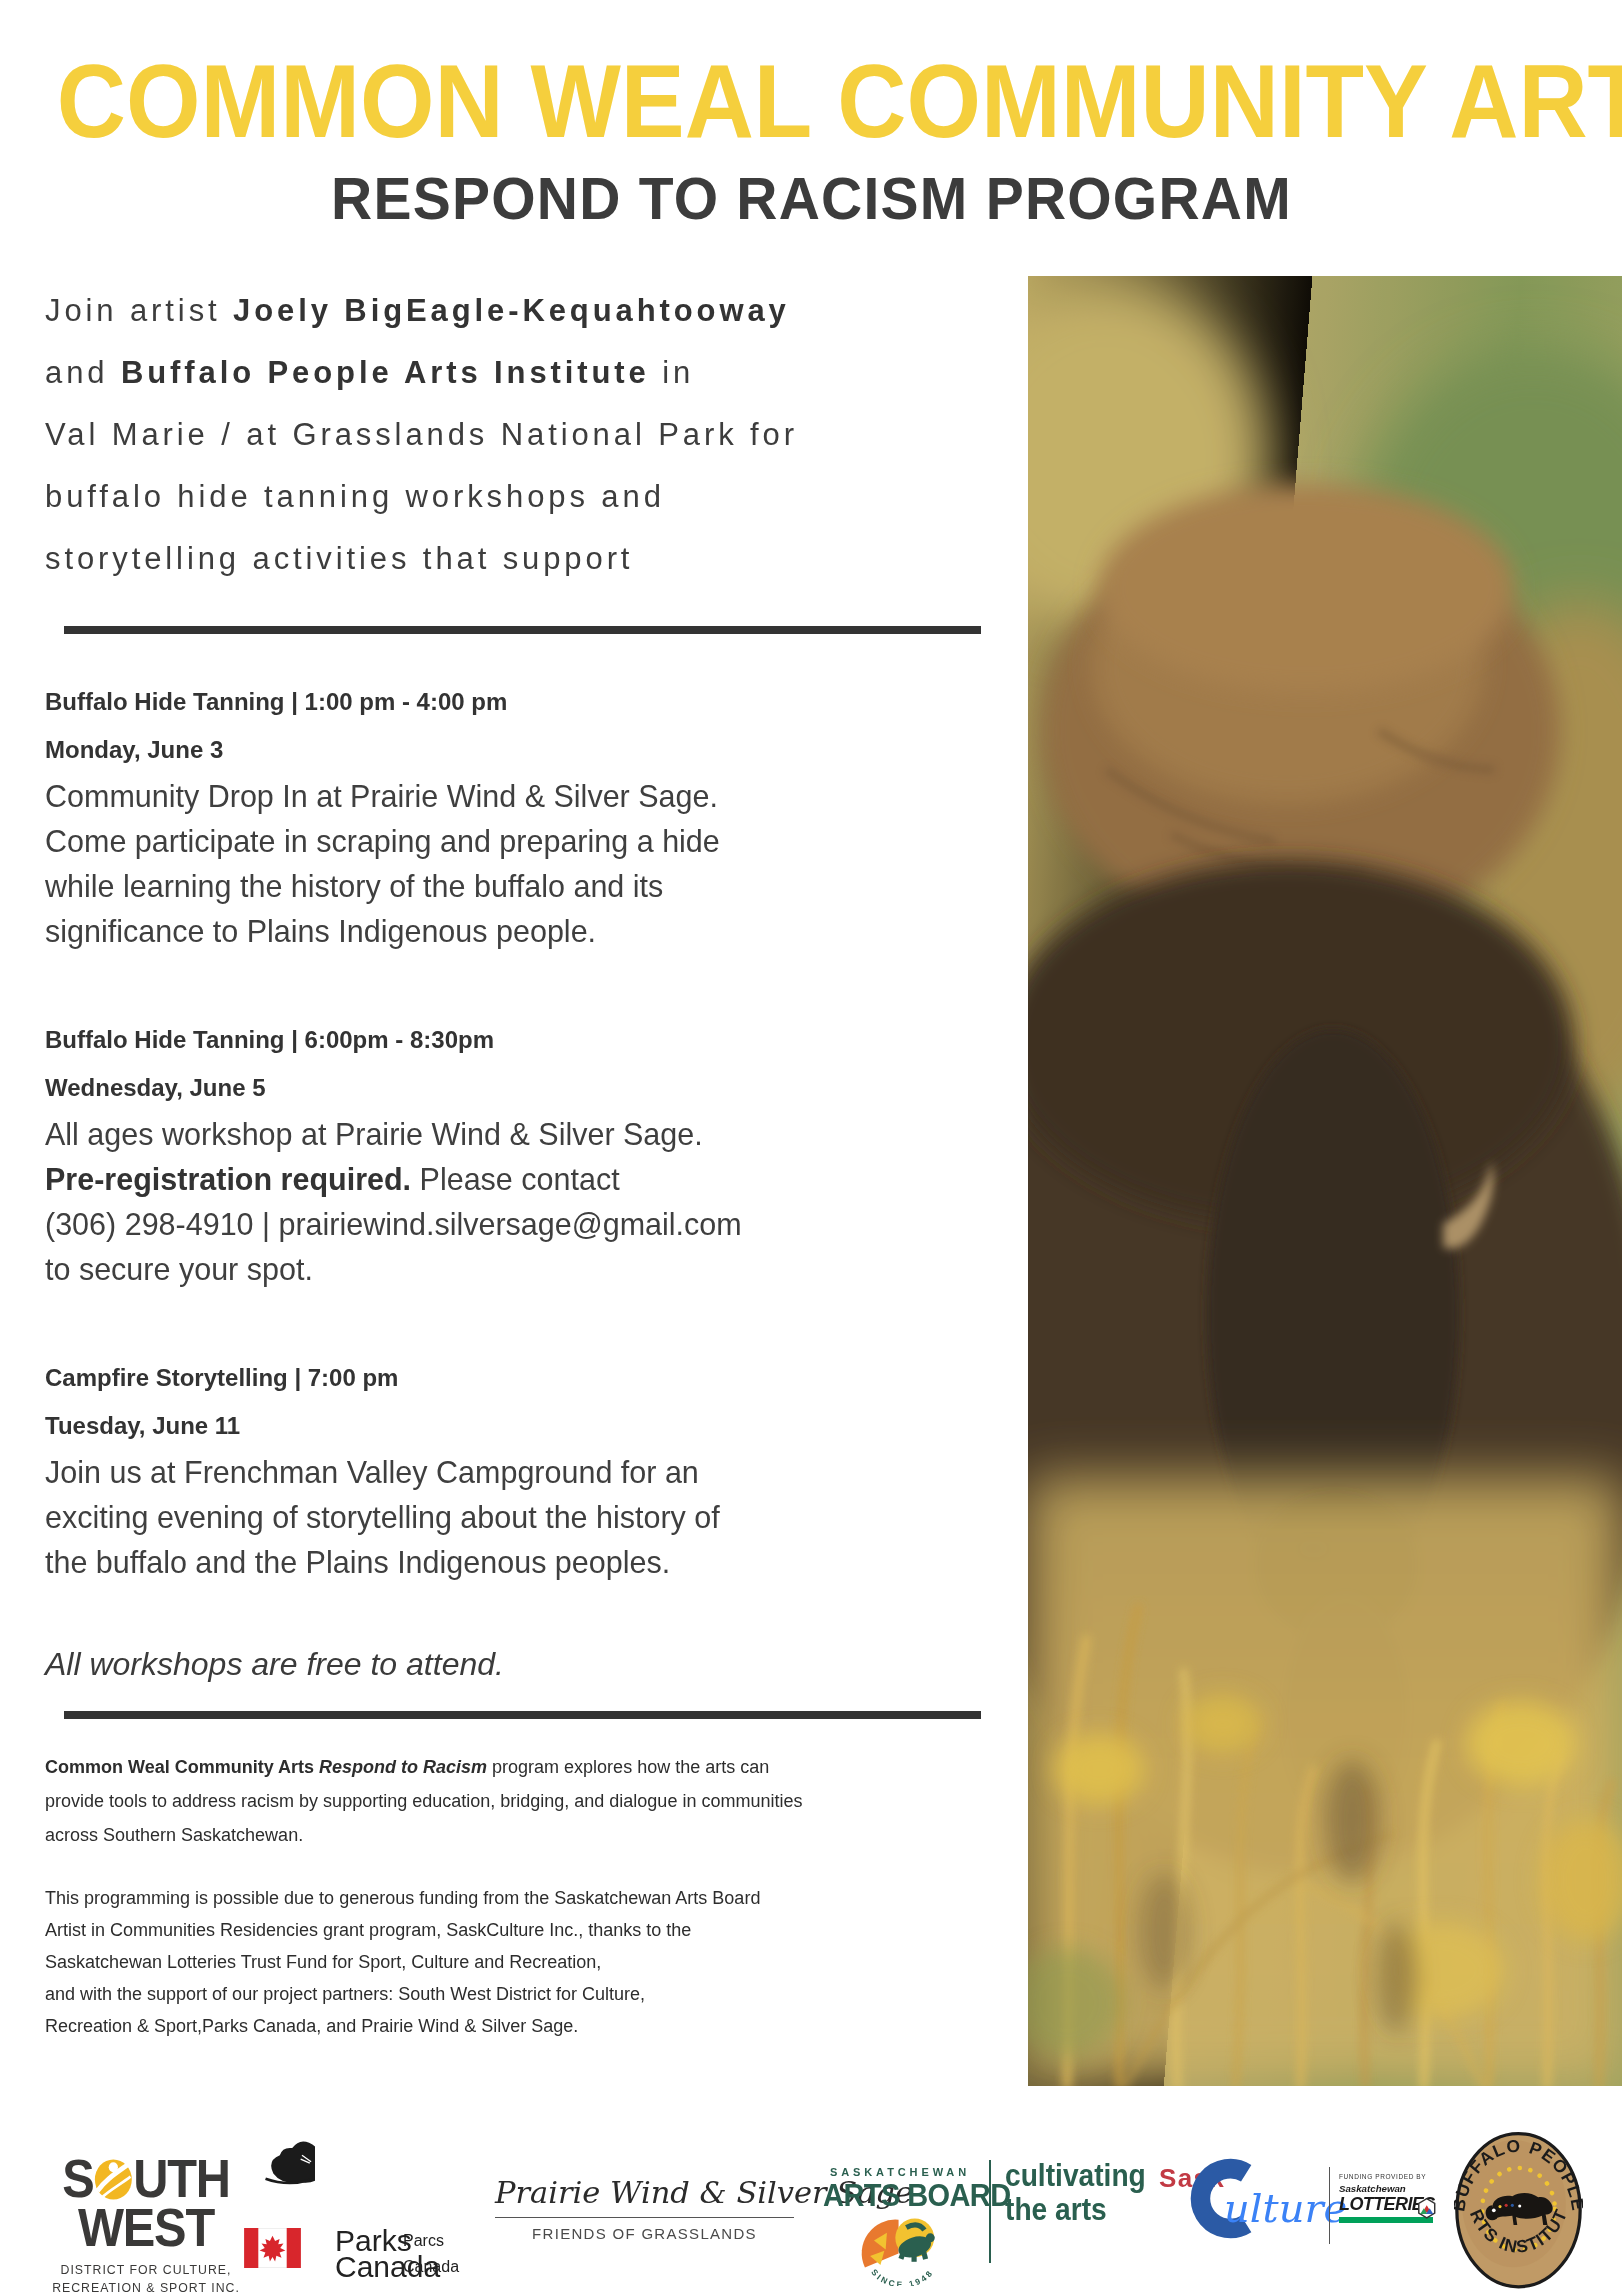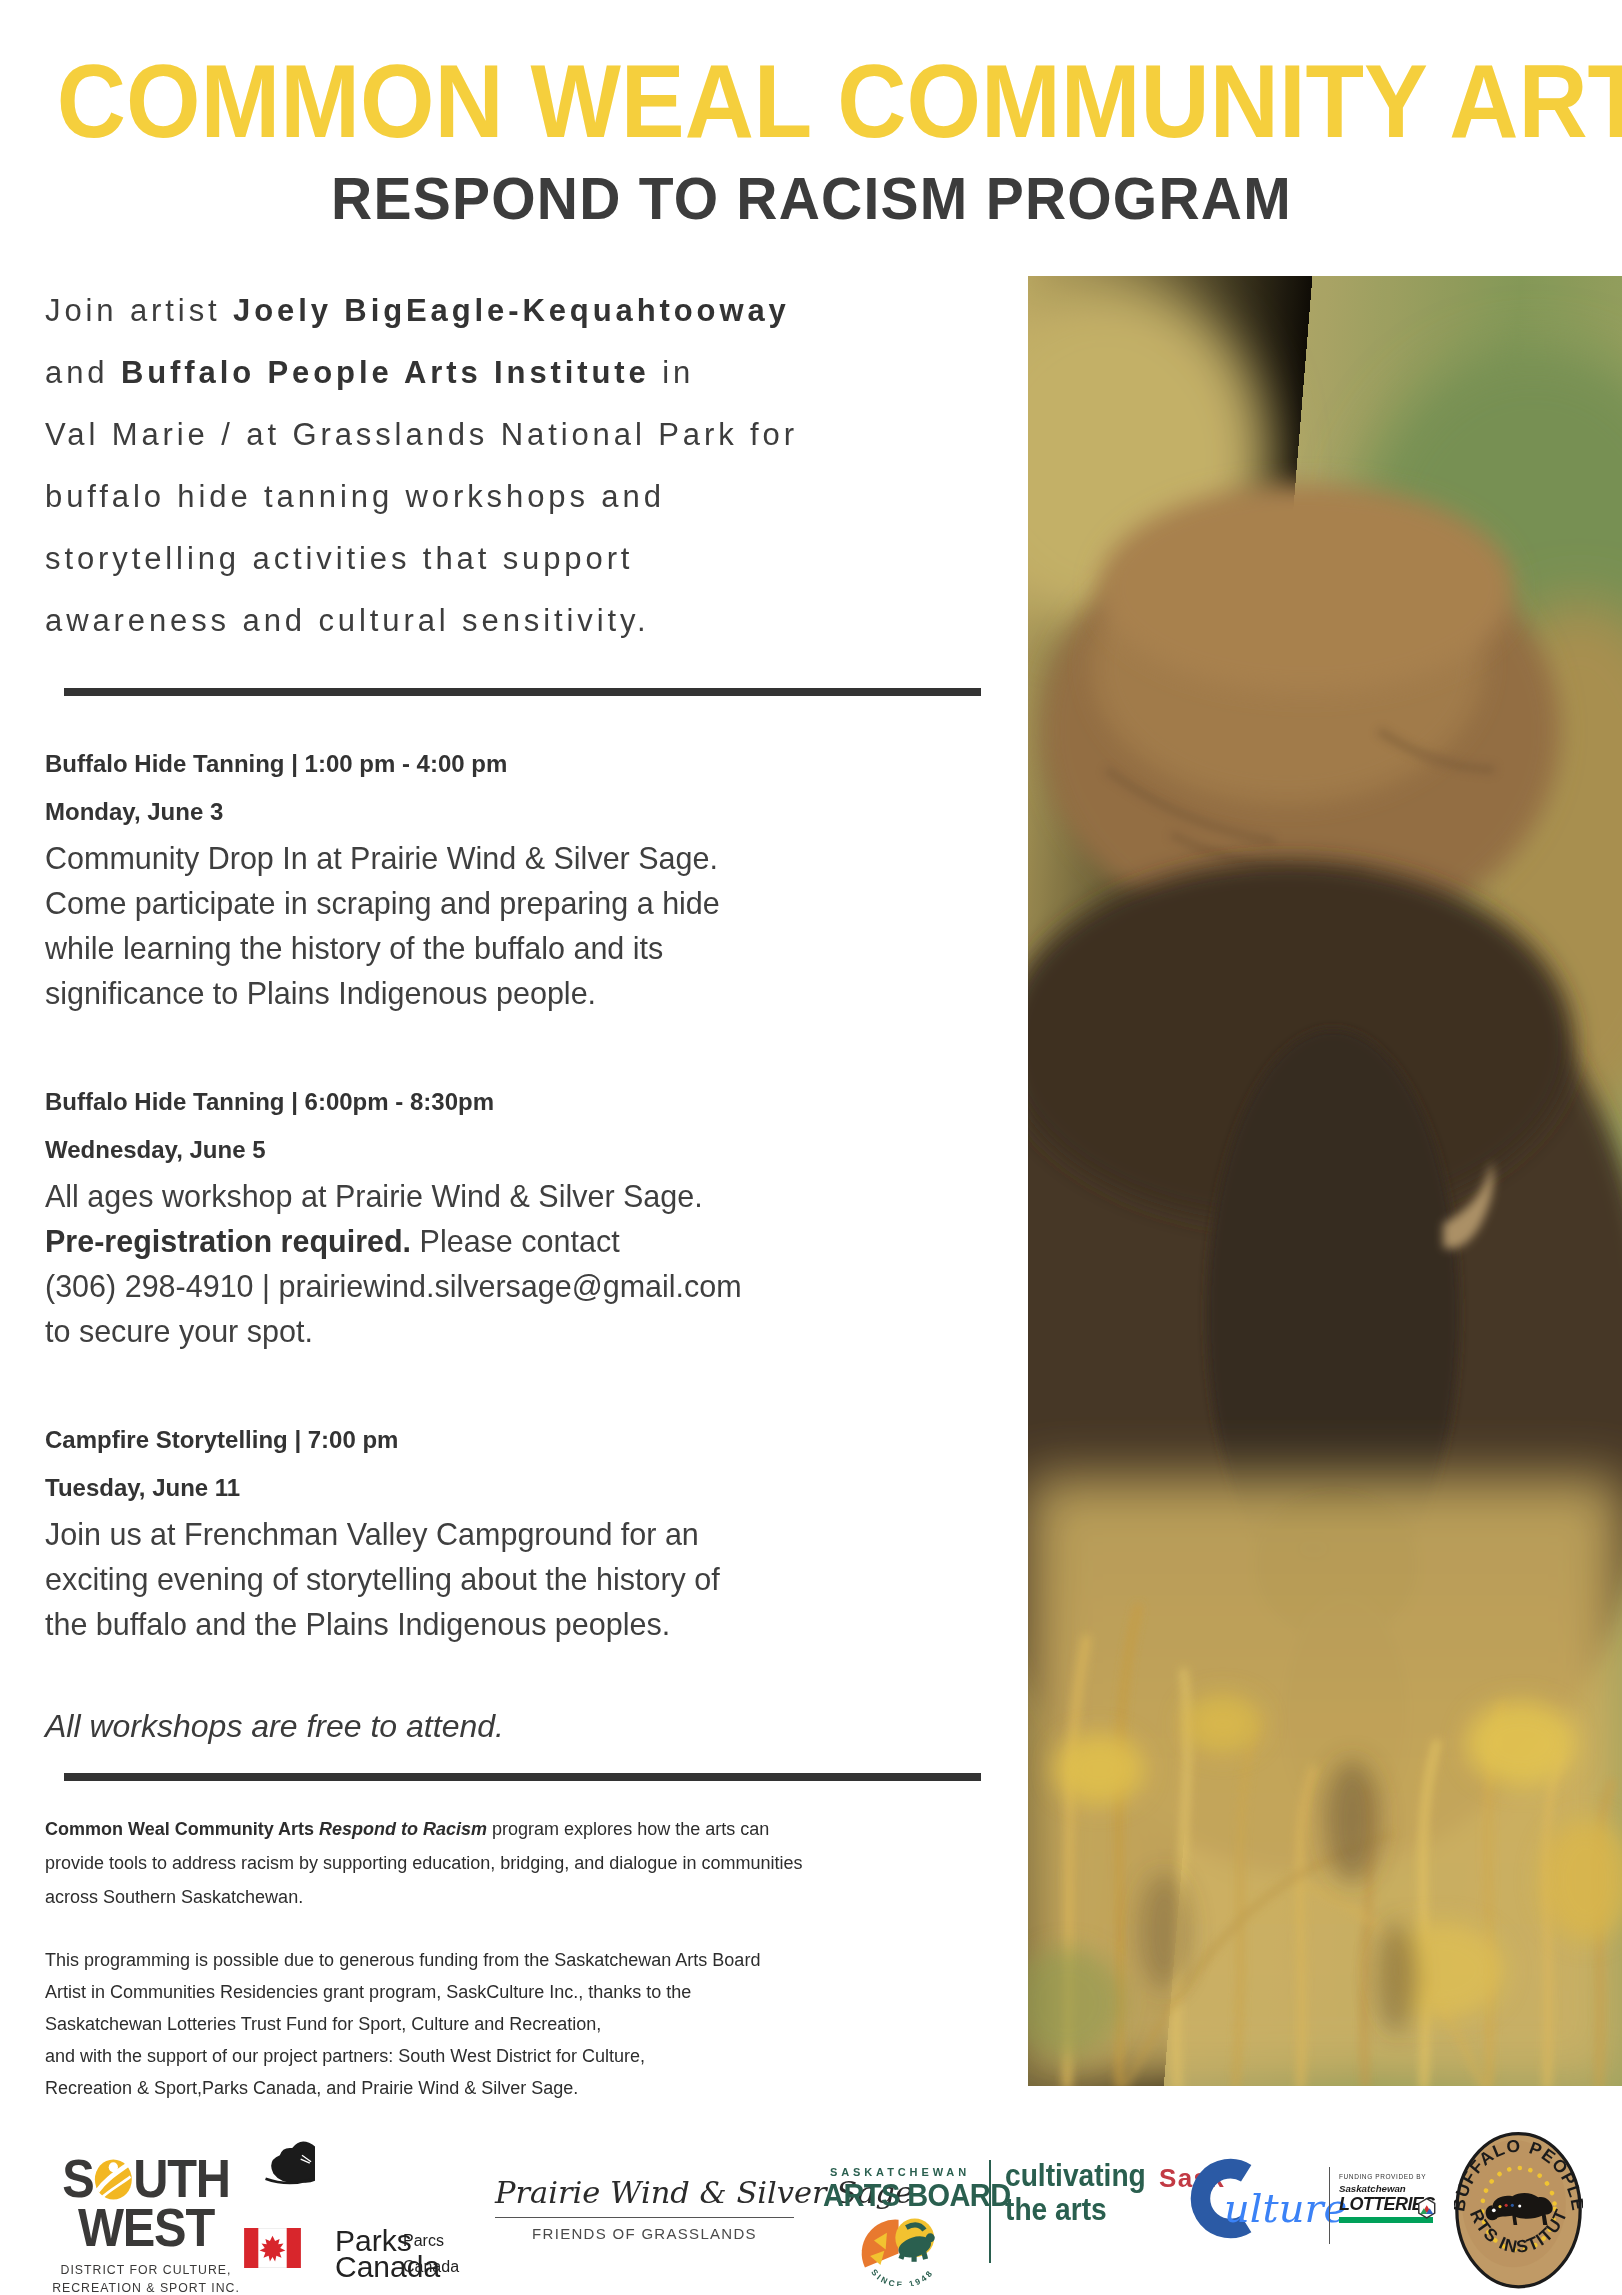--- a/index.html
+++ b/index.html
@@ -100,21 +100,20 @@
 <h2 class="subtitle">RESPOND TO RACISM PROGRAM</h2>
 
 <div class="left-col">
 
   <p class="intro">
     <span class="ln"><span>Join artist </span><b>Joely BigEagle-Kequahtooway</b></span>
     <span class="ln"><span>and </span><b>Buffalo People Arts Institute</b><span> in</span></span>
     <span class="ln">Val Marie / at Grasslands National Park for</span>
     <span class="ln">buffalo hide tanning workshops and</span>
     <span class="ln">storytelling activities that support</span>
-    <span class="ln">awareness and cultural sensitivity.</span>
   </p>
 
   <div class="divider"></div>
 
   <div class="events">
 
     <section class="event">
       <div class="ev-title">Buffalo Hide Tanning | 1:00 pm - 4:00 pm</div>
       <div class="ev-title">Monday, June 3</div>
       <span class="ev-line">Community Drop In at Prairie Wind &amp; Silver Sage.</span>

